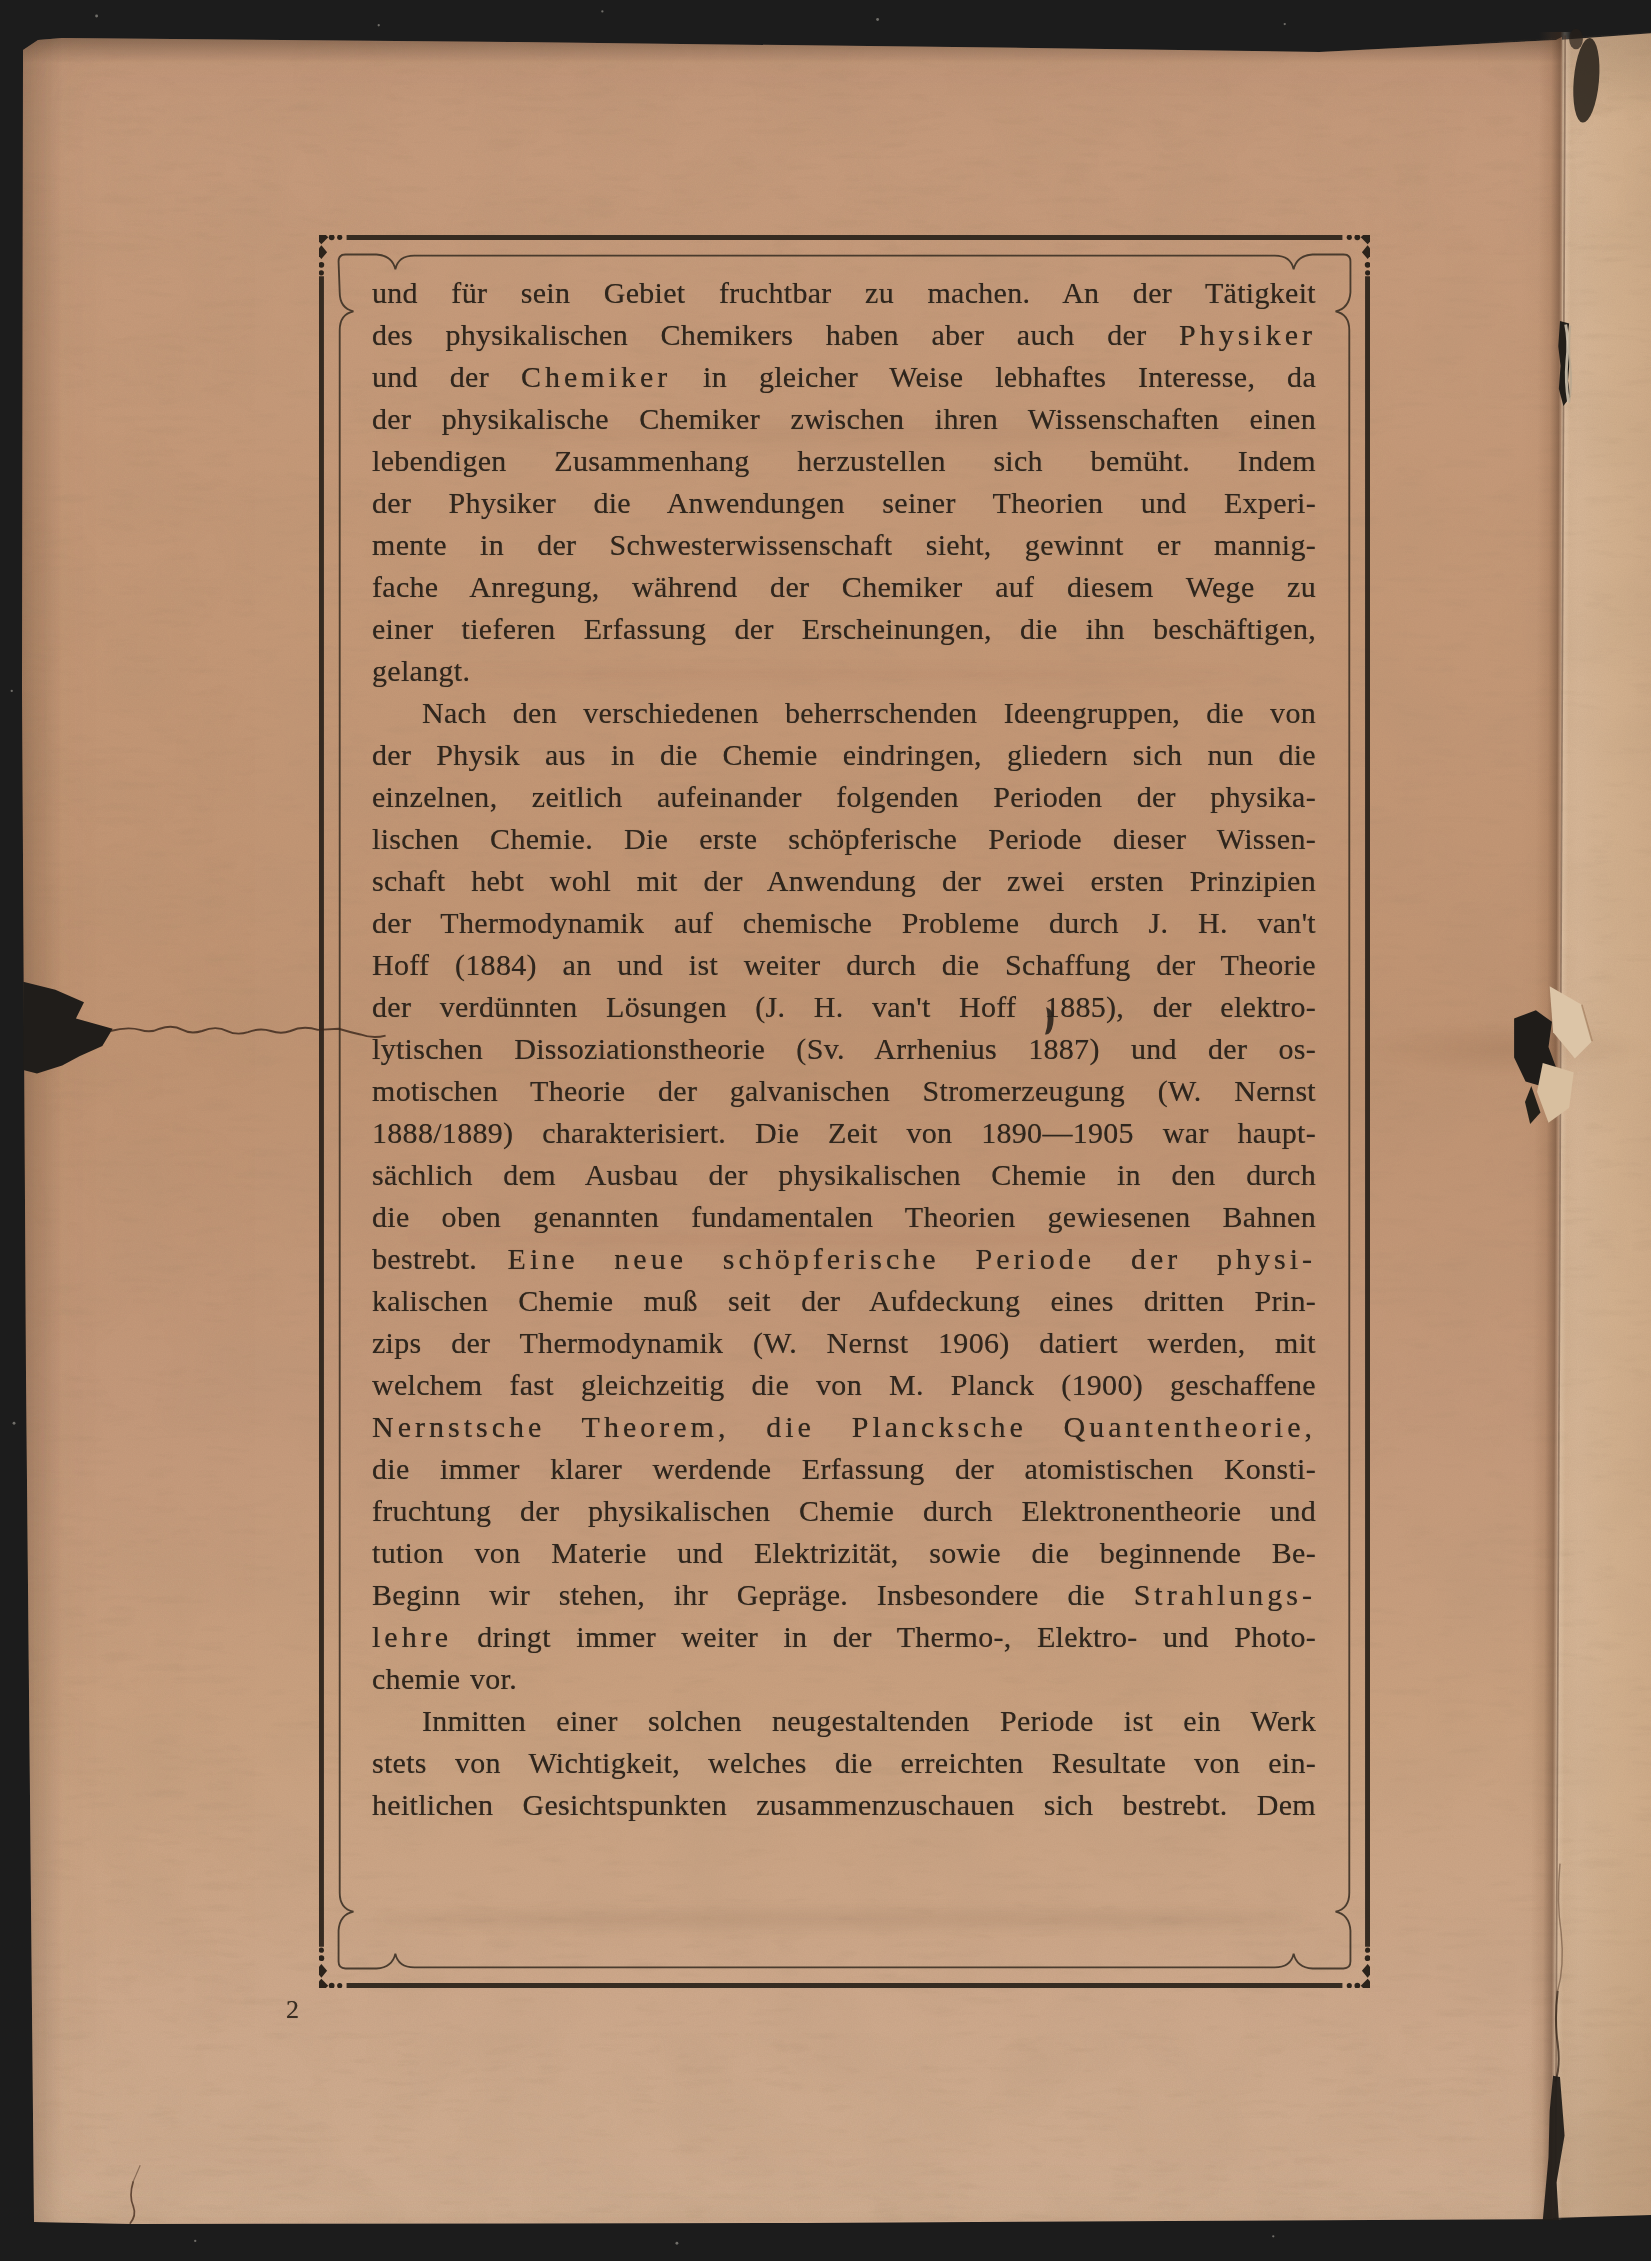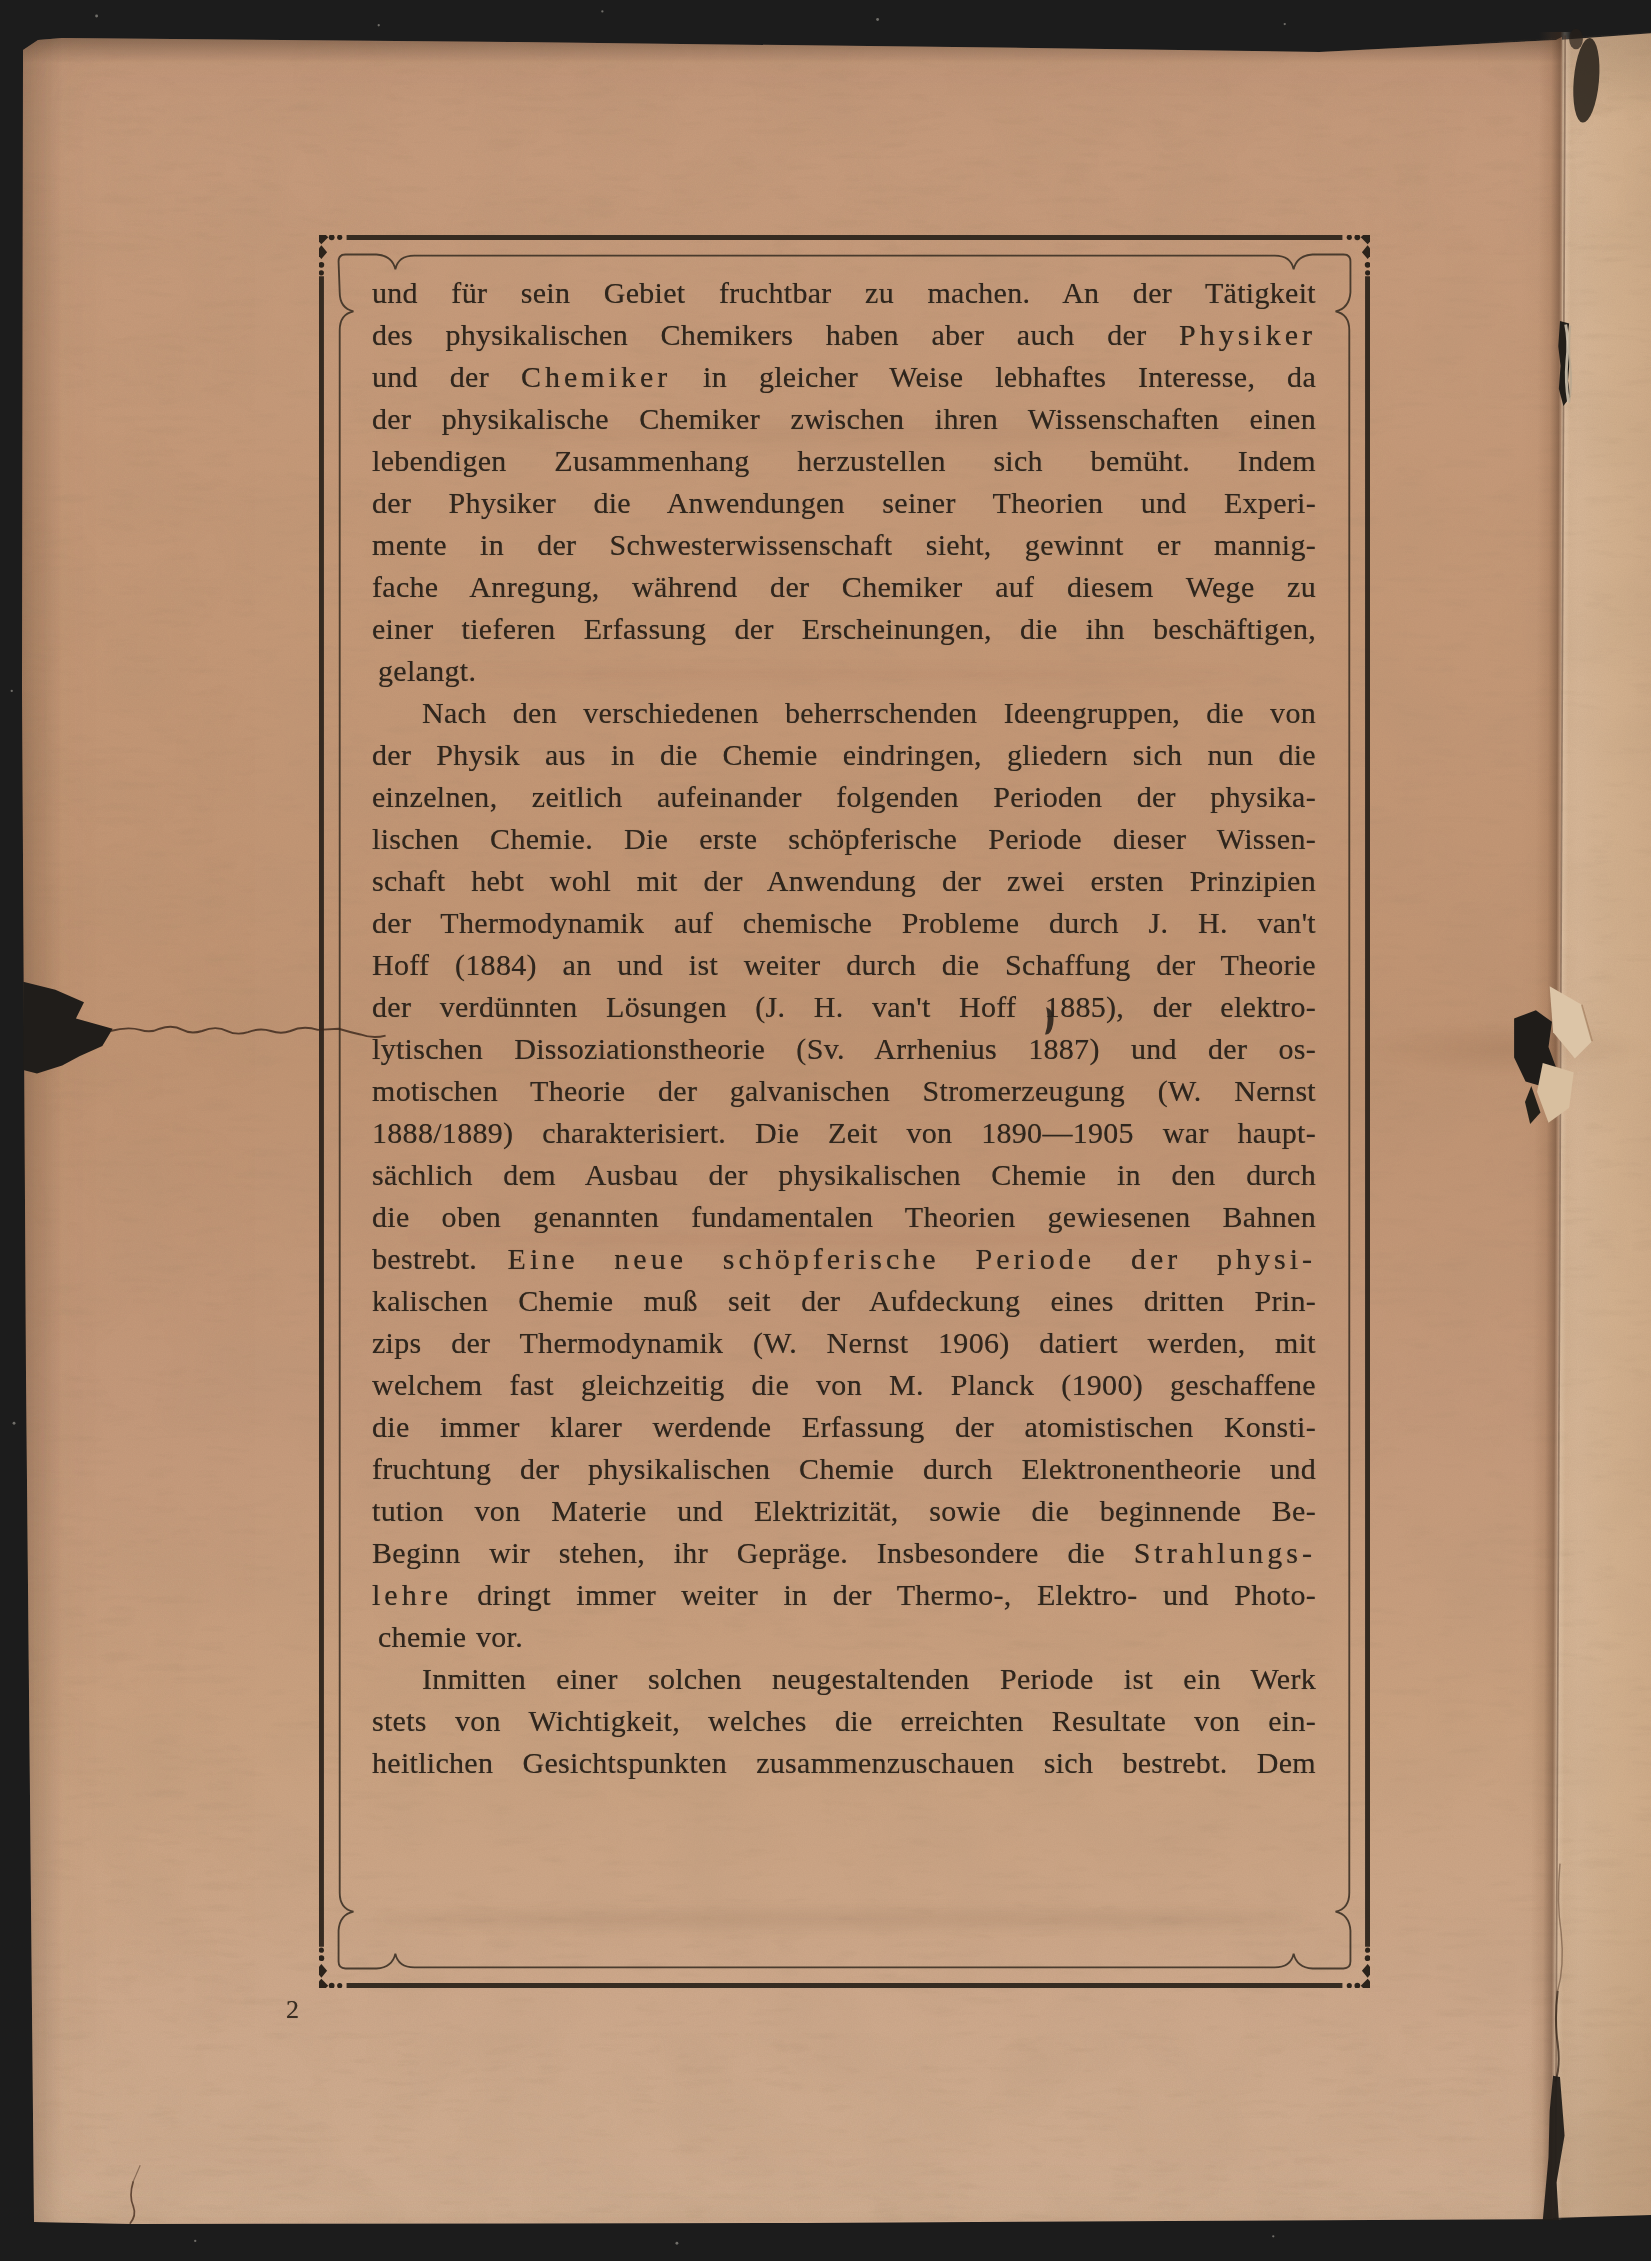--- a/index.html
+++ b/index.html
@@ -26,21 +26,21 @@
     box-shadow:inset 0 0 92px rgba(92,60,38,.26), inset -19.5px 0 52px rgba(92,60,38,.20),
                inset 15px 0 40px rgba(92,60,38,.14), inset 0 -52px 80px rgba(255,232,200,.12);}
   .noise-wrap{position:absolute;inset:0;pointer-events:none;
     clip-path:polygon(23px 50px, 38px 40px, 62px 38px, 1032px 48px, 1319px 52px, 1652px 32px, 1652px 2214px, 1553px 2219px, 132px 2224px, 34px 2222px, 26px 1376px, 22px 688px);}
   
   .frame-svg{position:absolute;left:319px;top:235px;}
   .bodytext{position:absolute;left:372px;top:272px;width:944px;
     font-size:30px;line-height:42px;color:#2f261d;letter-spacing:0.3px;word-spacing:1.7px;
     text-shadow:0 0 0.7px rgba(47,38,27,.6);}
   .line{text-align:justify;text-align-last:justify;height:42px;overflow:hidden;}
-  .line.end{text-align-last:left;margin-left:6px;}
+  .line.end{text-align-last:left;}
   .line.indent{padding-left:50px;}
   .sperr{letter-spacing:4px;word-spacing:3.4px;margin-top:33px;}
   .pagenum{position:absolute;left:286px;top:1995px;font-size:26px;color:#382d22;
     text-shadow:0 0 0.7px rgba(47,38,27,.55);}
   
   .crease{position:absolute;left:1539px;top:32px;width:41px;height:2188px;pointer-events:none;
     background:linear-gradient(to right, rgba(0,0,0,0) 0%, rgba(124,84,56,.16) 30%, rgba(77,50,33,.42) 52%, rgba(255,240,220,.22) 63%, rgba(0,0,0,0) 80%);
     transform:rotate(.25deg);transform-origin:top center;}
   .fold-band{position:absolute;left:1365px;top:1022px;width:287px;height:53px;pointer-events:none;
     background:radial-gradient(ellipse at center, rgba(118,80,54,.16) 0%, rgba(118,80,54,0) 70%);
@@ -135,20 +135,21 @@
       <div class="line"><span>der verdünnten Lösungen (J. H. van't Hoff 1885), der elektro-</span></div>
       <div class="line"><span>lytischen Dissoziationstheorie (Sv. Arrhenius 1887) und der os-</span></div>
       <div class="line"><span>motischen Theorie der galvanischen Stromerzeugung (W. Nernst</span></div>
       <div class="line"><span>1888/1889) charakterisiert.  Die Zeit von 1890—1905 war haupt-</span></div>
       <div class="line"><span>sächlich dem Ausbau der physikalischen Chemie in den durch</span></div>
       <div class="line"><span>die oben genannten fundamentalen Theorien gewiesenen Bahnen</span></div>
       <div class="line"><span>bestrebt.  </span><span class="sperr">Eine neue schöpferische Periode der physi-</span></div>
       <div class="line"><span>kalischen Chemie muß seit der Aufdeckung eines dritten Prin-</span></div>
       <div class="line"><span>zips der Thermodynamik (W. Nernst 1906) datiert werden, mit</span></div>
       <div class="line"><span>welchem fast gleichzeitig die von M. Planck (1900) geschaffene</span></div>
+      <div class="line"><span class="sperr">Nernstsche Theorem, die Plancksche Quantentheorie,</span></div>
       <div class="line"><span>die immer klarer werdende Erfassung der atomistischen Konsti-</span></div>
       <div class="line"><span>fruchtung der physikalischen Chemie durch Elektronentheorie und</span></div>
       <div class="line"><span>tution von Materie und Elektrizität, sowie die beginnende Be-</span></div>
       <div class="line"><span>Beginn wir stehen, ihr Gepräge.  Insbesondere die </span><span class="sperr">Strahlungs-</span></div>
       <div class="line"><span class="sperr">lehre</span><span> dringt immer weiter in der Thermo-, Elektro- und Photo-</span></div>
       <div class="line end"><span>chemie vor.</span></div>
       <div class="line indent"><span>Inmitten einer solchen neugestaltenden Periode ist ein Werk</span></div>
       <div class="line"><span>stets von Wichtigkeit, welches die erreichten Resultate von ein-</span></div>
       <div class="line"><span>heitlichen Gesichtspunkten zusammenzuschauen sich bestrebt.  Dem</span></div>
     </div>

